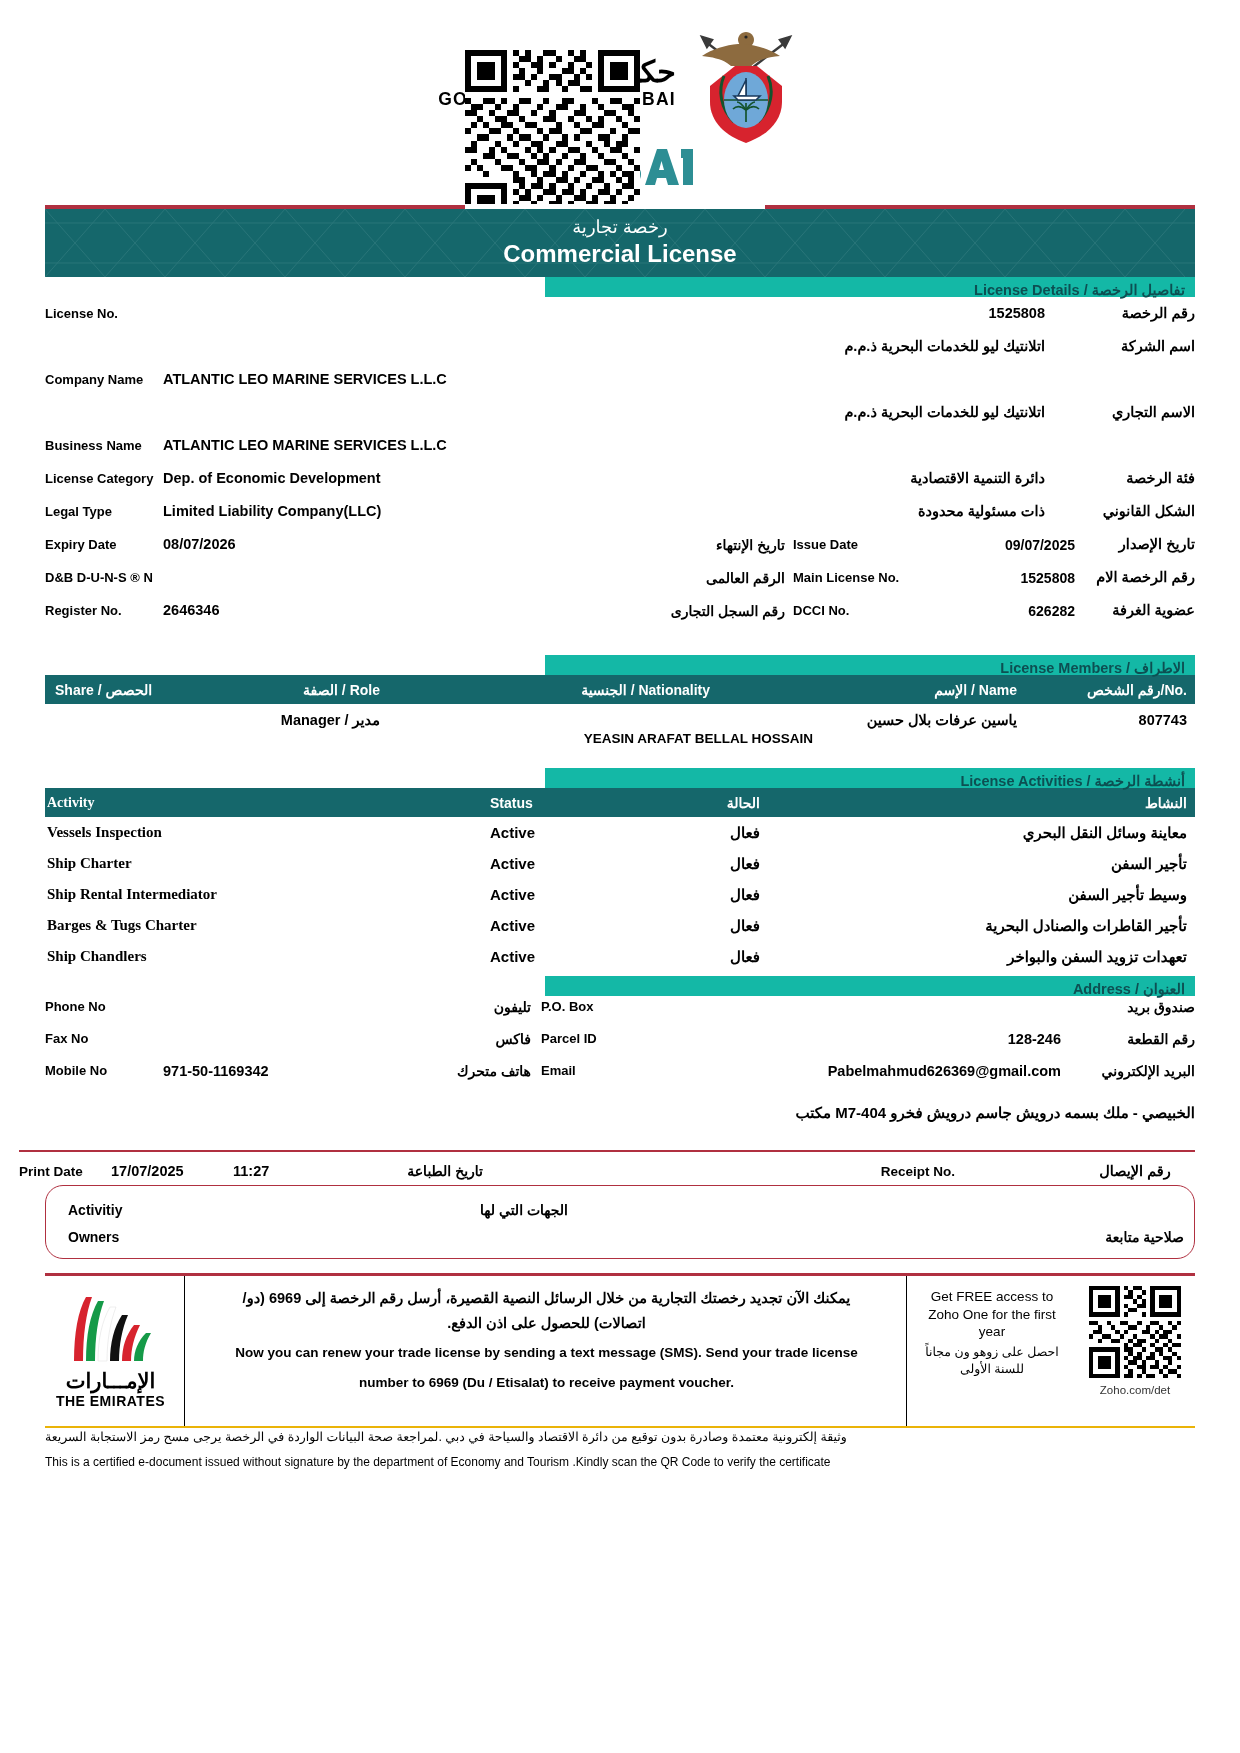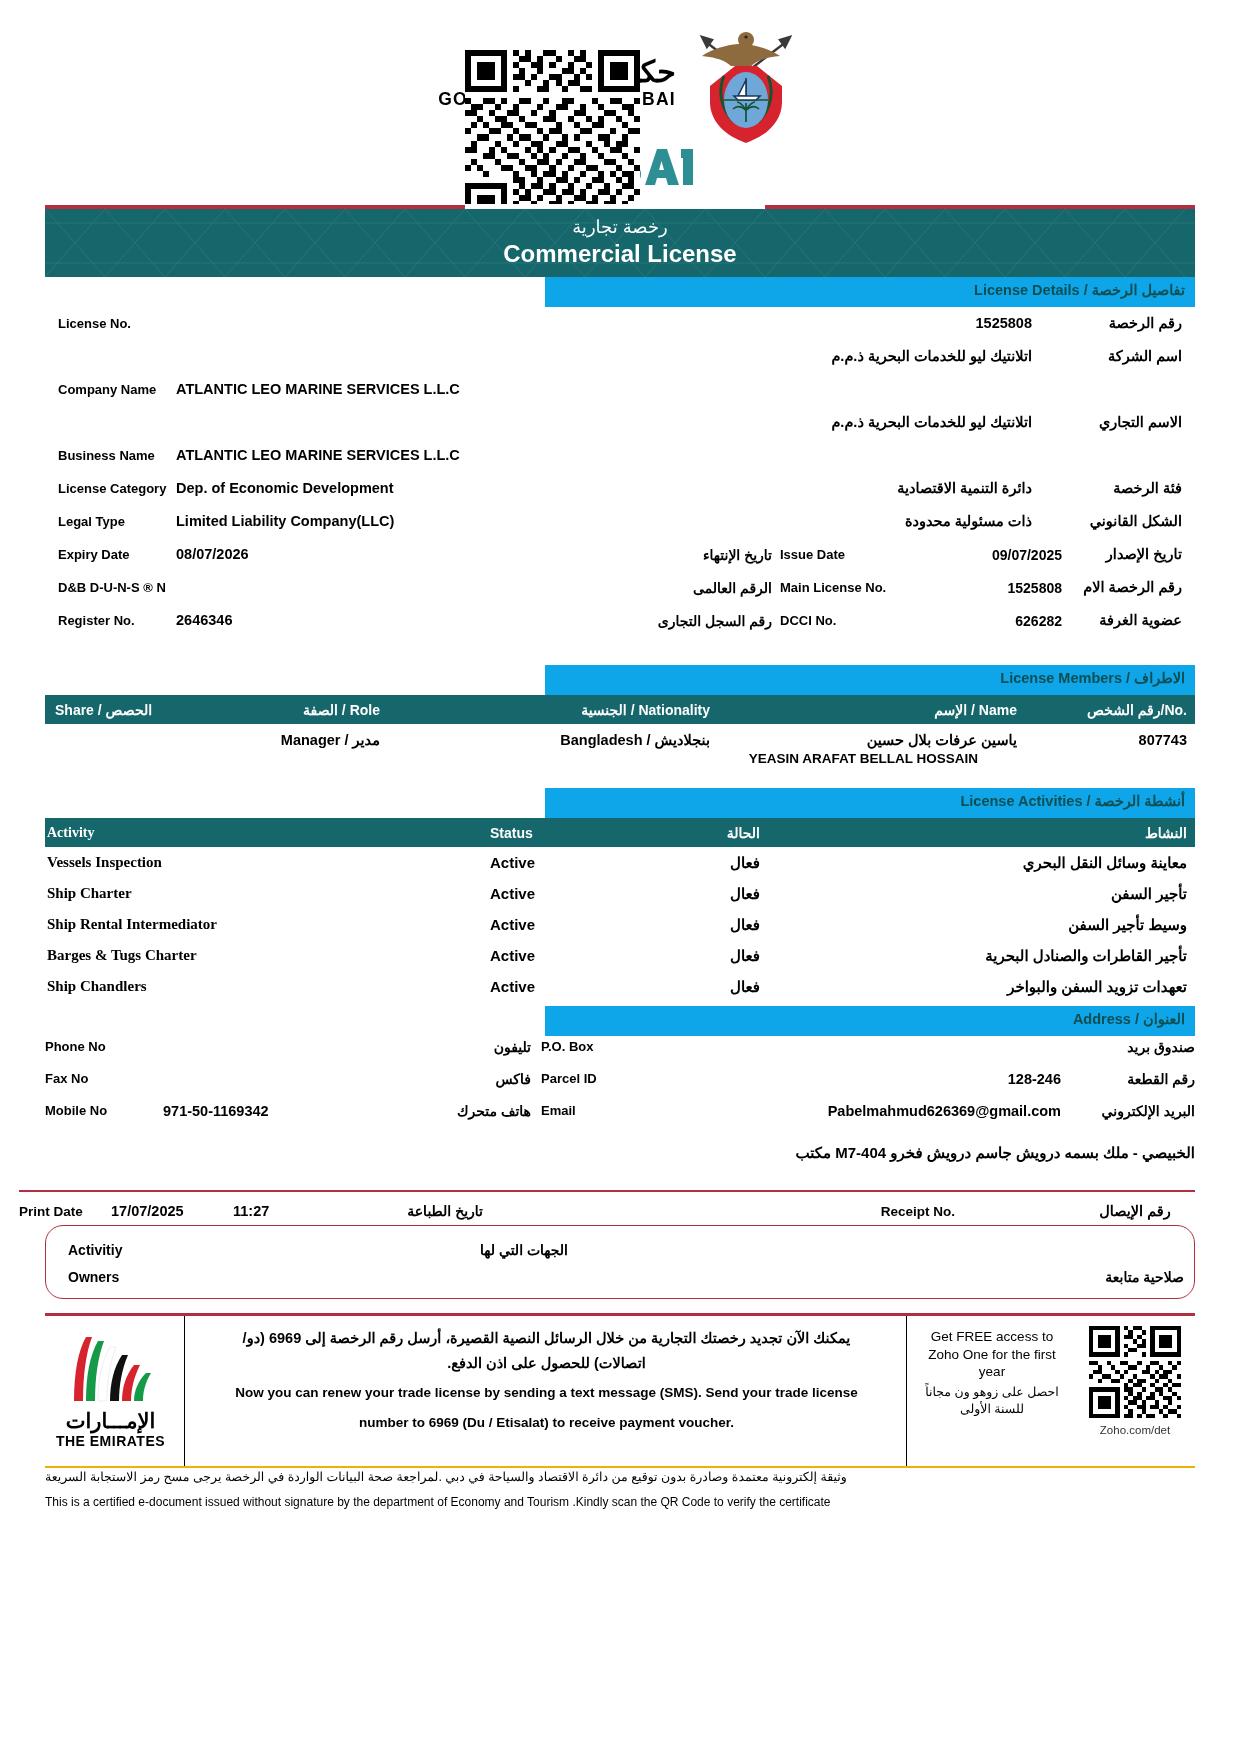--- a/index.html
+++ b/index.html
@@ -76,34 +76,34 @@
     align-items: center; justify-content: center;
     position: relative; overflow: hidden;
   }
   .banner svg.pattern { position: absolute; inset: 0; width: 100%; height: 100%; opacity: .28; }
   .banner-ar { font-size: 18px; direction: rtl; position: relative; z-index: 2; line-height: 1.2; }
   .banner-en { font-size: 24px; font-weight: bold; position: relative; z-index: 2; line-height: 1.25; }
 
   
   .sec-head {
     margin-left: 545px; margin-right: 45px;
-    background: #0ea5e9; color: #0d4f52;
+    background: #14b8a6; color: #0d4f52;
     font-weight: bold; font-size: 14.5px;
     padding: 5px 10px 5px 0;
     text-align: right; direction: rtl;
-    height: 30px;
+    height: 20px;
   }
   .tbl-head {
     margin: 0 45px; background: #15676b; color: #fff;
     font-weight: bold; font-size: 14px; height: 29px;
     display: flex; align-items: center;
   }
 
   
-  .details { margin: 0 58px; padding-top: 6px; }
+  .details { margin: 0 45px; padding-top: 6px; }
   .drow { display: flex; align-items: flex-start; min-height: 33px; }
   .c-en-lbl { width: 118px; font-size: 13px; font-weight: bold; padding-top: 3px; }
   .c-en-val { flex: 1; font-size: 14.5px; font-weight: bold; padding-top: 2px; }
   .c-ar-lbl2 { width: 120px; font-size: 14px; font-weight: bold; direction: rtl; text-align: right; padding-top: 3px;}
   .c-en-lbl2 { width: 120px; font-size: 13px; font-weight: bold; padding-top: 3px; padding-left: 8px;}
   .c-val2 { width: 170px; font-size: 14px; font-weight: bold; text-align: right; padding-top: 3px;}
   .c-ar-val { flex: 1; font-size: 14.5px; font-weight: bold; direction: rtl; text-align: right; padding-right: 30px; padding-top: 2px;}
   .c-ar-lbl { width: 120px; font-size: 14.5px; font-weight: bold; direction: rtl; text-align: right; padding-top: 2px;}
 
   
@@ -596,21 +596,20 @@
     <div class="tbl-head">
       <div class="m-share">Share / الحصص</div>
       <div class="m-role">الصفة / Role</div>
       <div class="m-nat">الجنسية / Nationality</div>
       <div class="m-name">الإسم / Name</div>
       <div class="m-no">رقم الشخص/No.</div>
     </div>
     <div class="mrow">
       <div class="m-share"></div>
       <div class="m-role ar">مدير / Manager</div>
-      <div class="m-nat ar">بنجلاديش / Bangladesh</div>
       <div class="m-name">
         <div class="ar">ياسين عرفات بلال حسين</div>
         <div class="name-latin">YEASIN ARAFAT BELLAL HOSSAIN</div>
       </div>
       <div class="m-no">807743</div>
     </div>
   </div>
 
   <div style="margin-top:22px;">
     <div class="sec-head">أنشطة الرخصة  /  License Activities</div>

